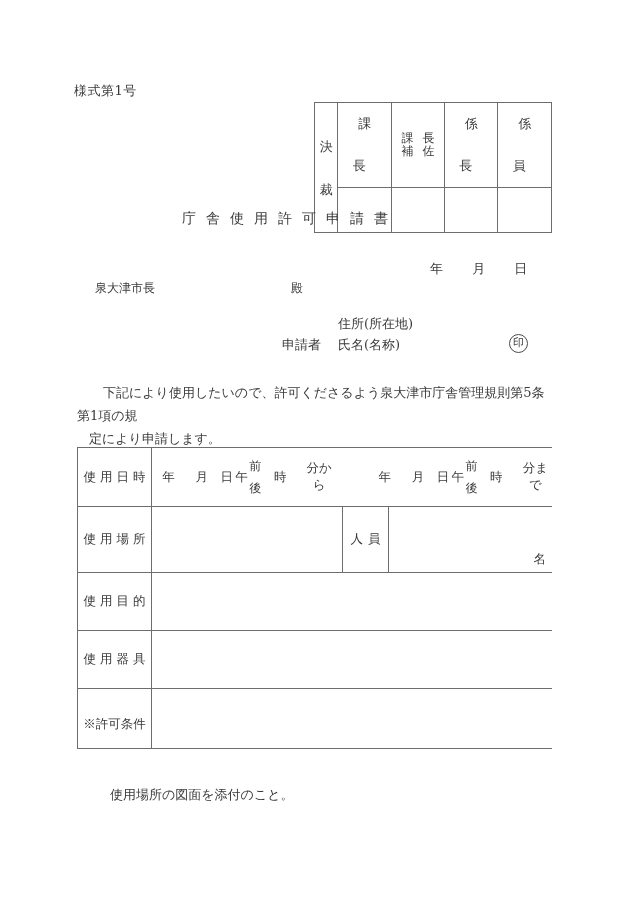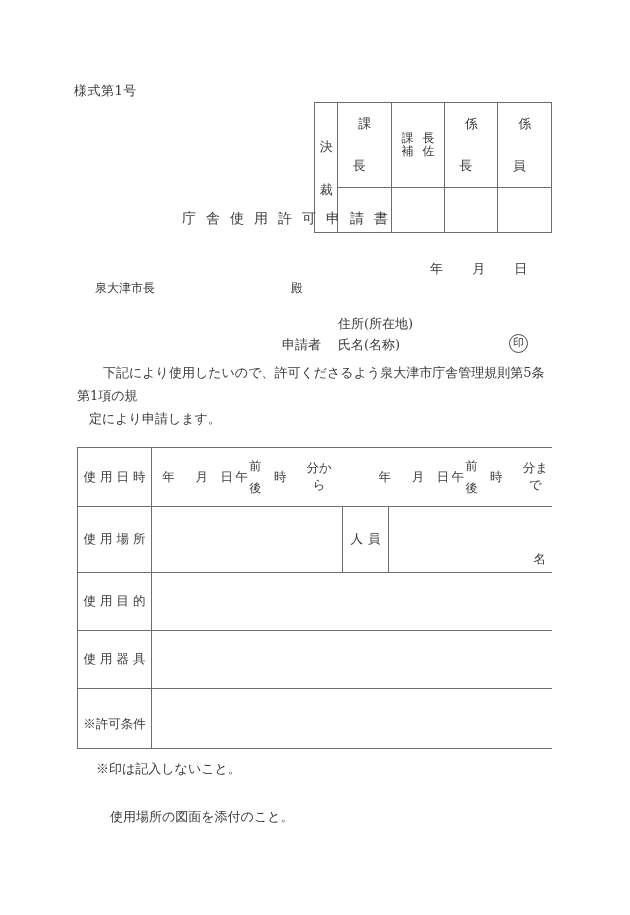--- a/index.html
+++ b/index.html
@@ -135,21 +135,21 @@
     border: 1px solid #4a4a4a;
     border-radius: 50%;
     font-size: 11px;
     line-height: 16px;
     text-align: center;
   }
 
   
   #body-paragraph {
     left: 77px;
-    top: 361px;
+    top: 381px;
     width: 480px;
     font-size: 13px;
     line-height: 23px;
     text-indent: 26px;
   }
   #body-paragraph .ln2 {
     display: block;
     text-indent: 12px;
   }
 
@@ -386,17 +386,16 @@
     <tr class="h-cond">
       <td class="label-cell">
         <span class="lbl-plain">※許可条件</span>
       </td>
       <td colspan="3"></td>
     </tr>
   </tbody>
     </table>
 
   <div class="abs" id="footer-notes">
-    <div id="note-1">※印は記入しないこと。</div>
     <div id="note-2">使用場所の図面を添付のこと。</div>
   </div>
 
 </div>
 
 </body></html>

